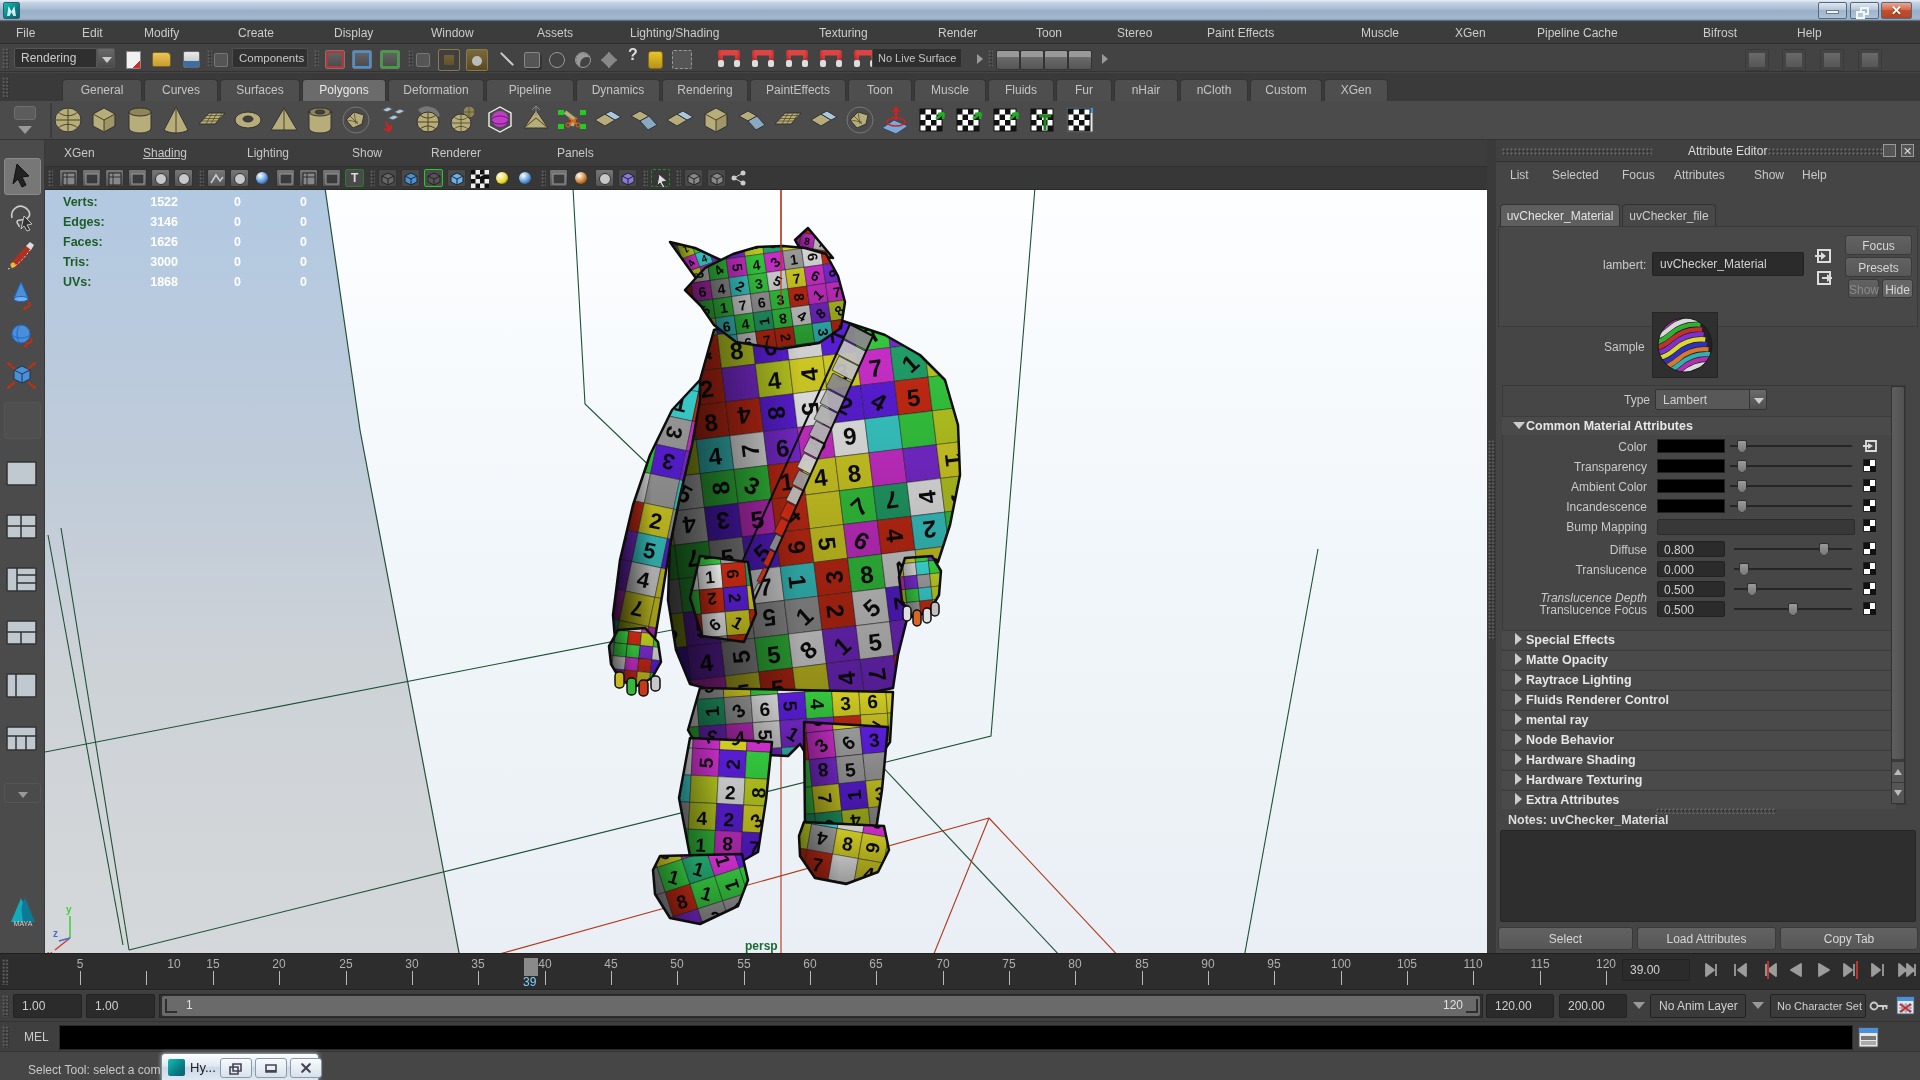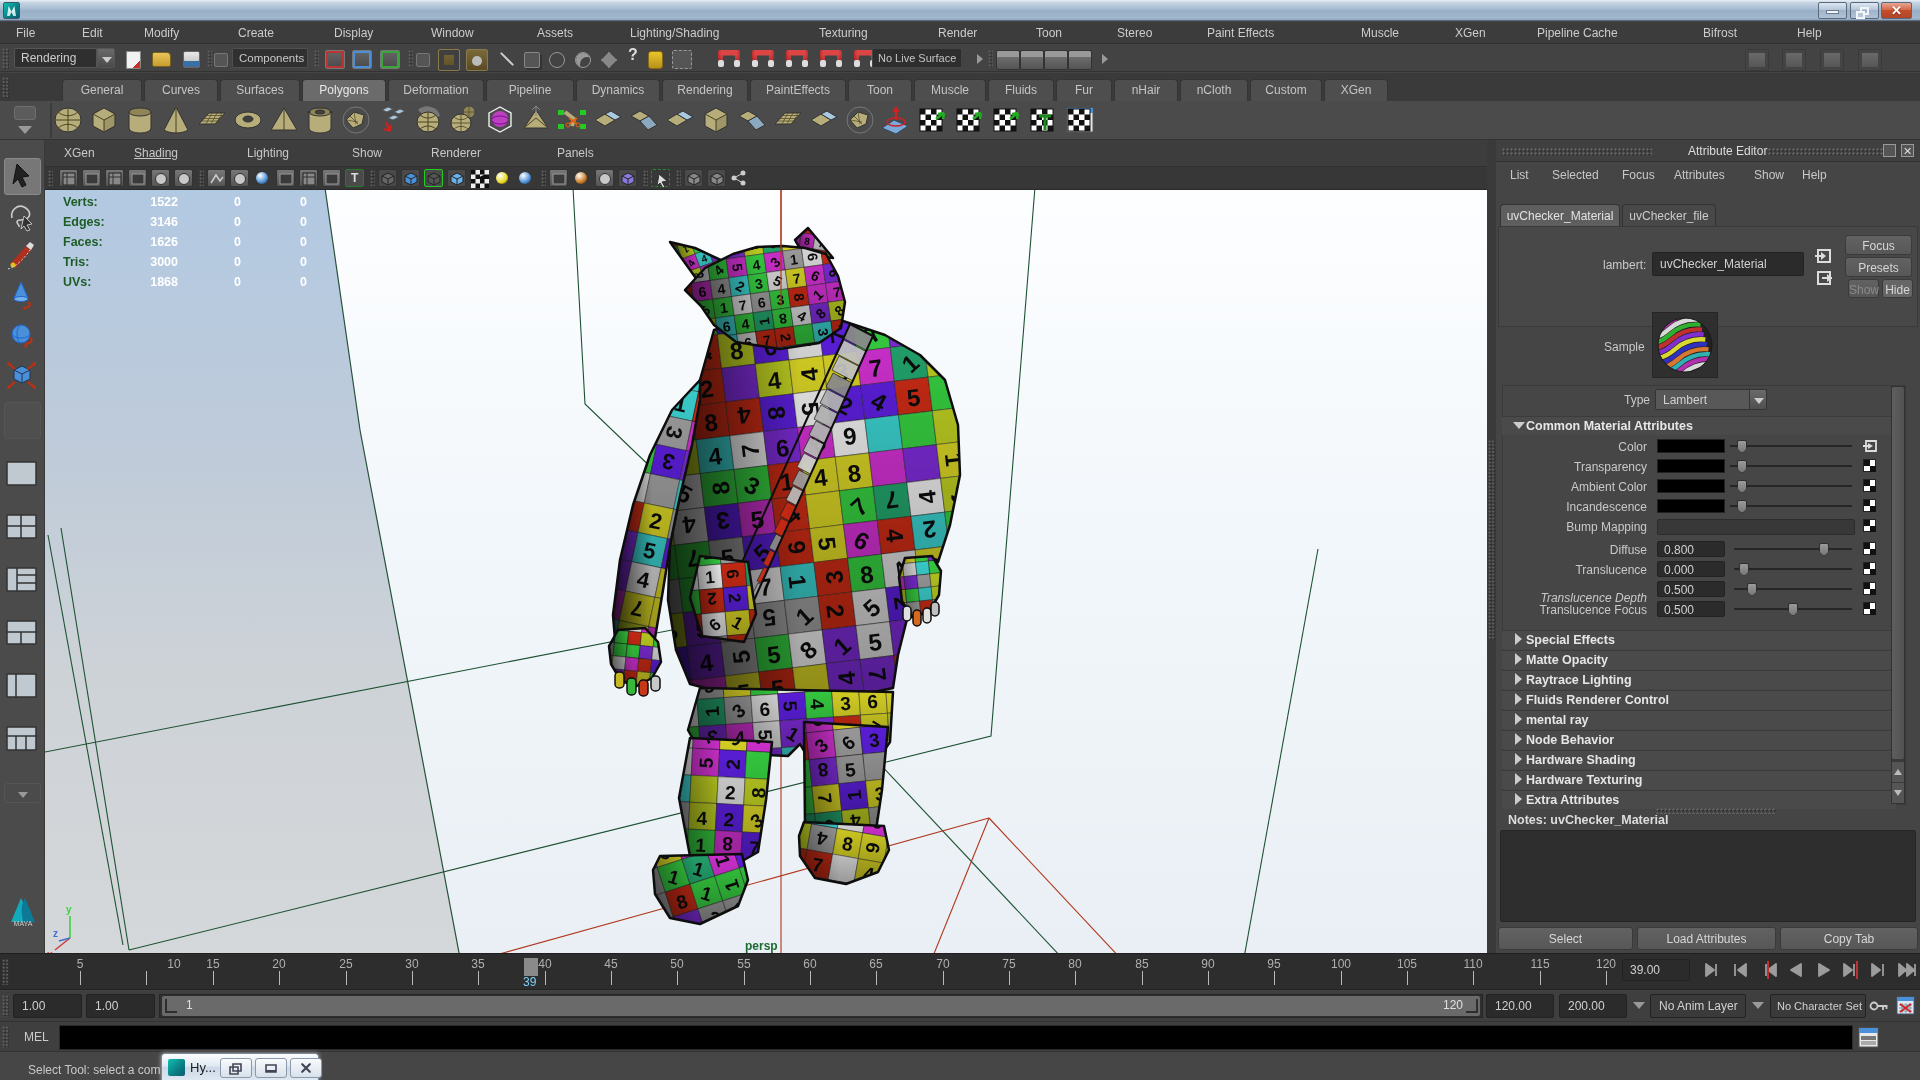--- a/index.html
+++ b/index.html
@@ -423,21 +423,21 @@
       <div class="tri" style="left:13px;top:8px;border-left:5px solid transparent;border-right:5px solid transparent;border-top:6px solid #999;"></div>
     </div>
     <svg class="abs" style="left:5px;top:752px;" width="36" height="36" viewBox="0 0 36 36">
       <path d="M6 30L16 6c4 8 4 10 2 24z" fill="#12aabc"></path>
       <path d="M30 30L20 6c-4 8-4 10-2 24z" fill="#0c7a96"></path>
       <text x="18" y="34" font-size="7" fill="#ccc" text-anchor="middle" font-family="Liberation Sans">MAYA</text>
     </svg>
   </div>
 <div class="abs" id="vpmenu">
     <span style="left:19px;">XGen</span>
-    <span style="left:89px;text-decoration:underline;">Shading</span>
+    <span style="left:98px;text-decoration:underline;">Shading</span>
     <span style="left:202px;">Lighting</span>
     <span style="left:307px;">Show</span>
     <span style="left:386px;">Renderer</span>
     <span style="left:512px;">Panels</span>
   </div>
 <div class="abs" id="vpicons">
     <div class="grip" style="left:3px;top:3px;height:16px;width:5px;"></div>
     <div class="icon" style="left:14px;top:2px;width:19px;height:18px;background:linear-gradient(#777,#555);border:1px solid #333;"><svg width="18" height="18">
         <rect x="3" y="3" width="12" height="12" fill="#888" stroke="#222"></rect>
         <path d="M3 7h12M7 3v12" stroke="#333"></path>

